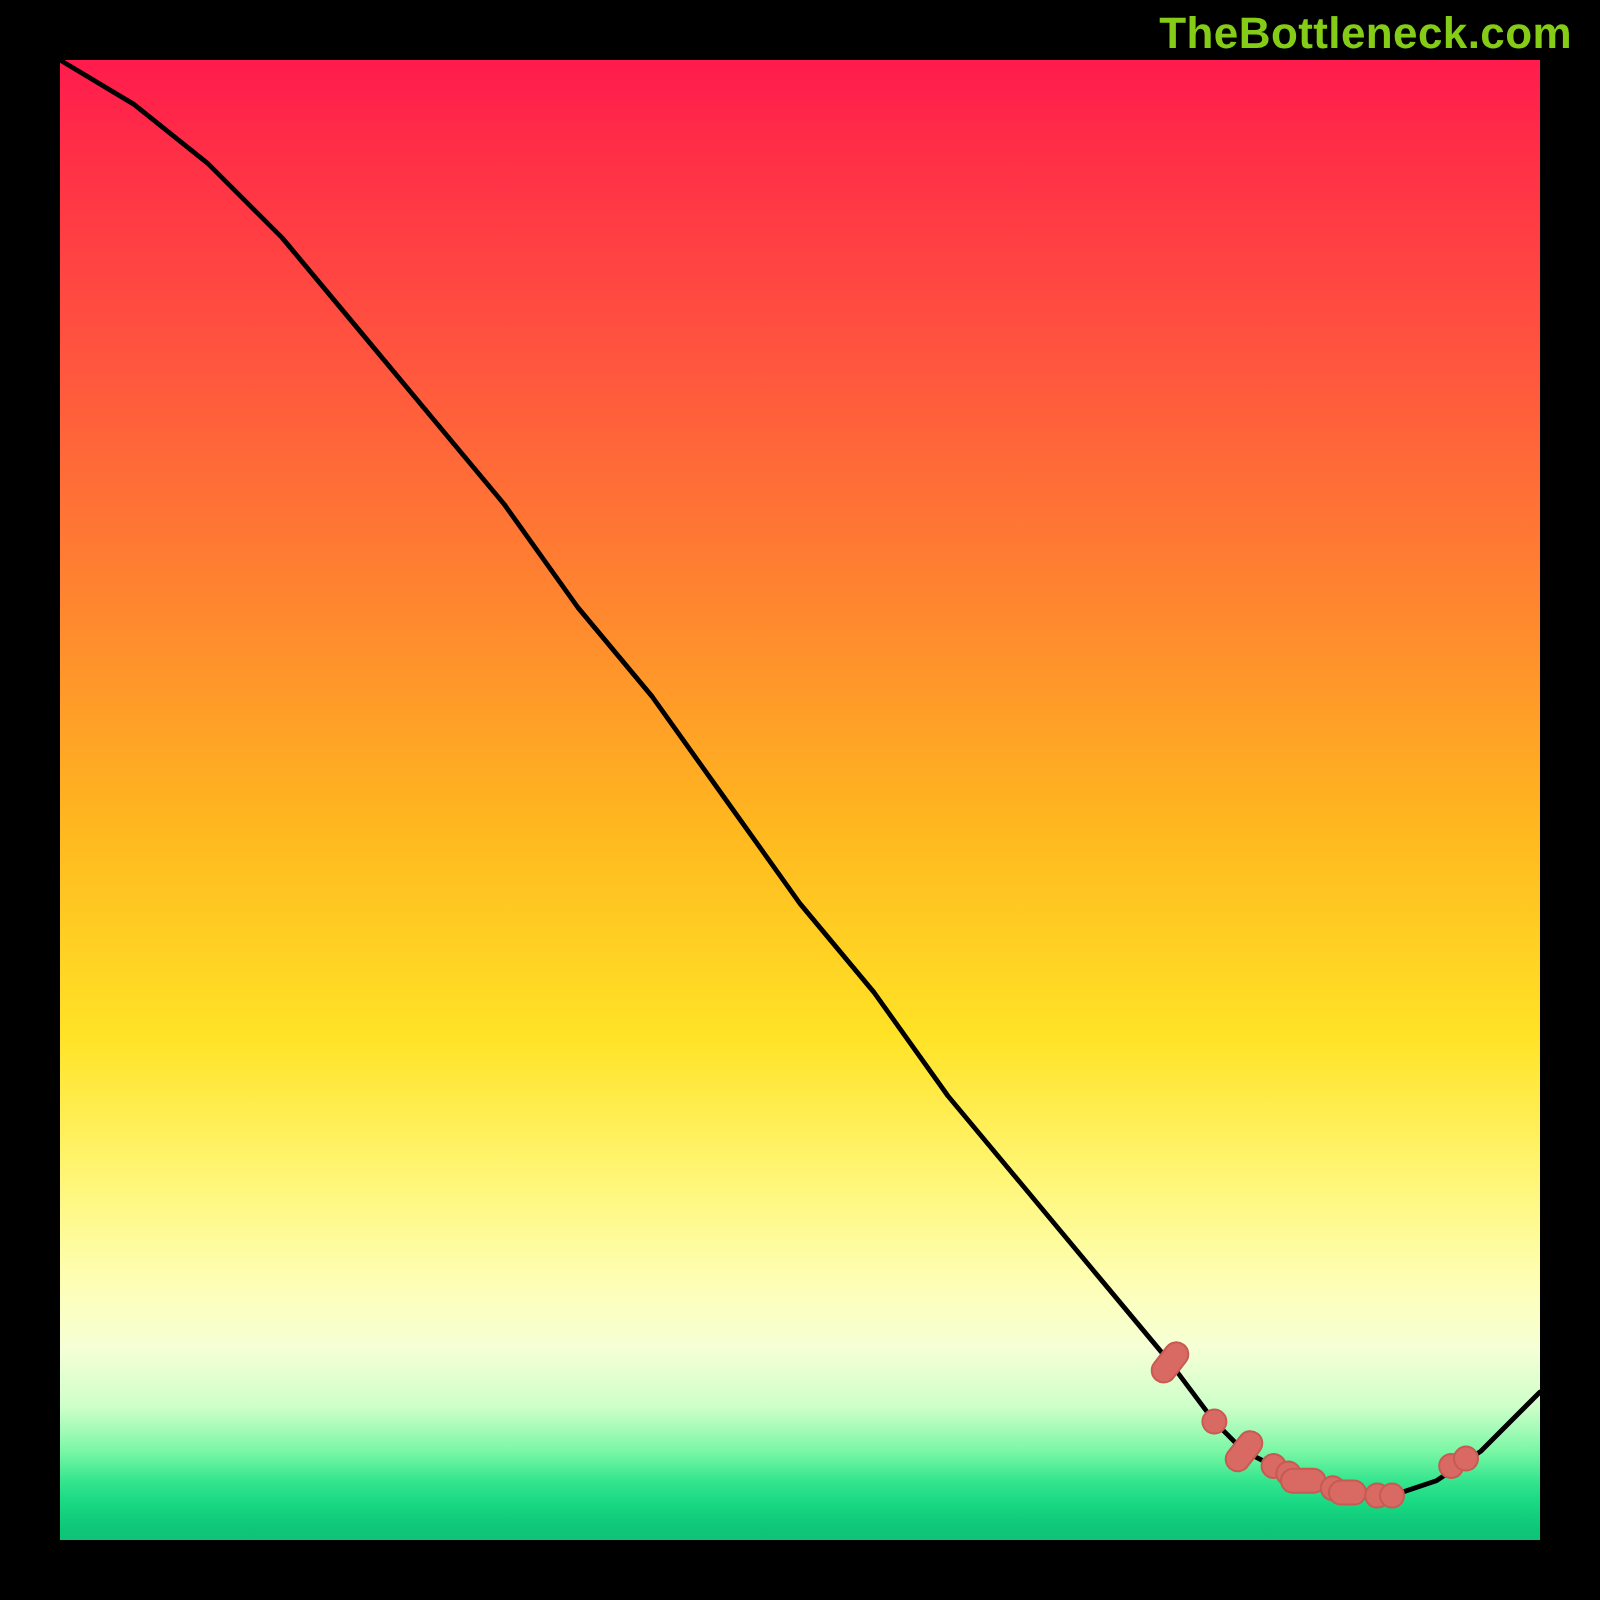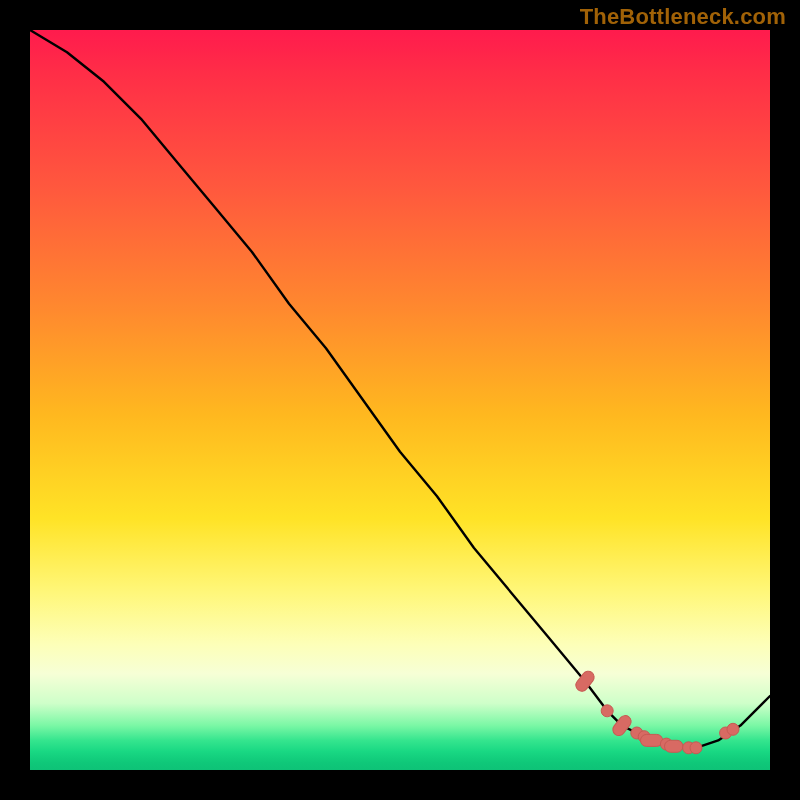--- a/index.html
+++ b/index.html
@@ -10,21 +10,21 @@
     height: 800px;
     background: #000;
   }
   .watermark {
     position: absolute;
     top: 4px;
     right: 14px;
     font-family: Arial, Helvetica, sans-serif;
     font-size: 22px;
     font-weight: 600;
-    color: #a16207;
+    color: #84cc16;
     letter-spacing: 0.2px;
     user-select: none;
   }
   .plot {
     position: absolute;
     left: 30px;
     top: 30px;
     width: 740px;
     height: 740px;
     

